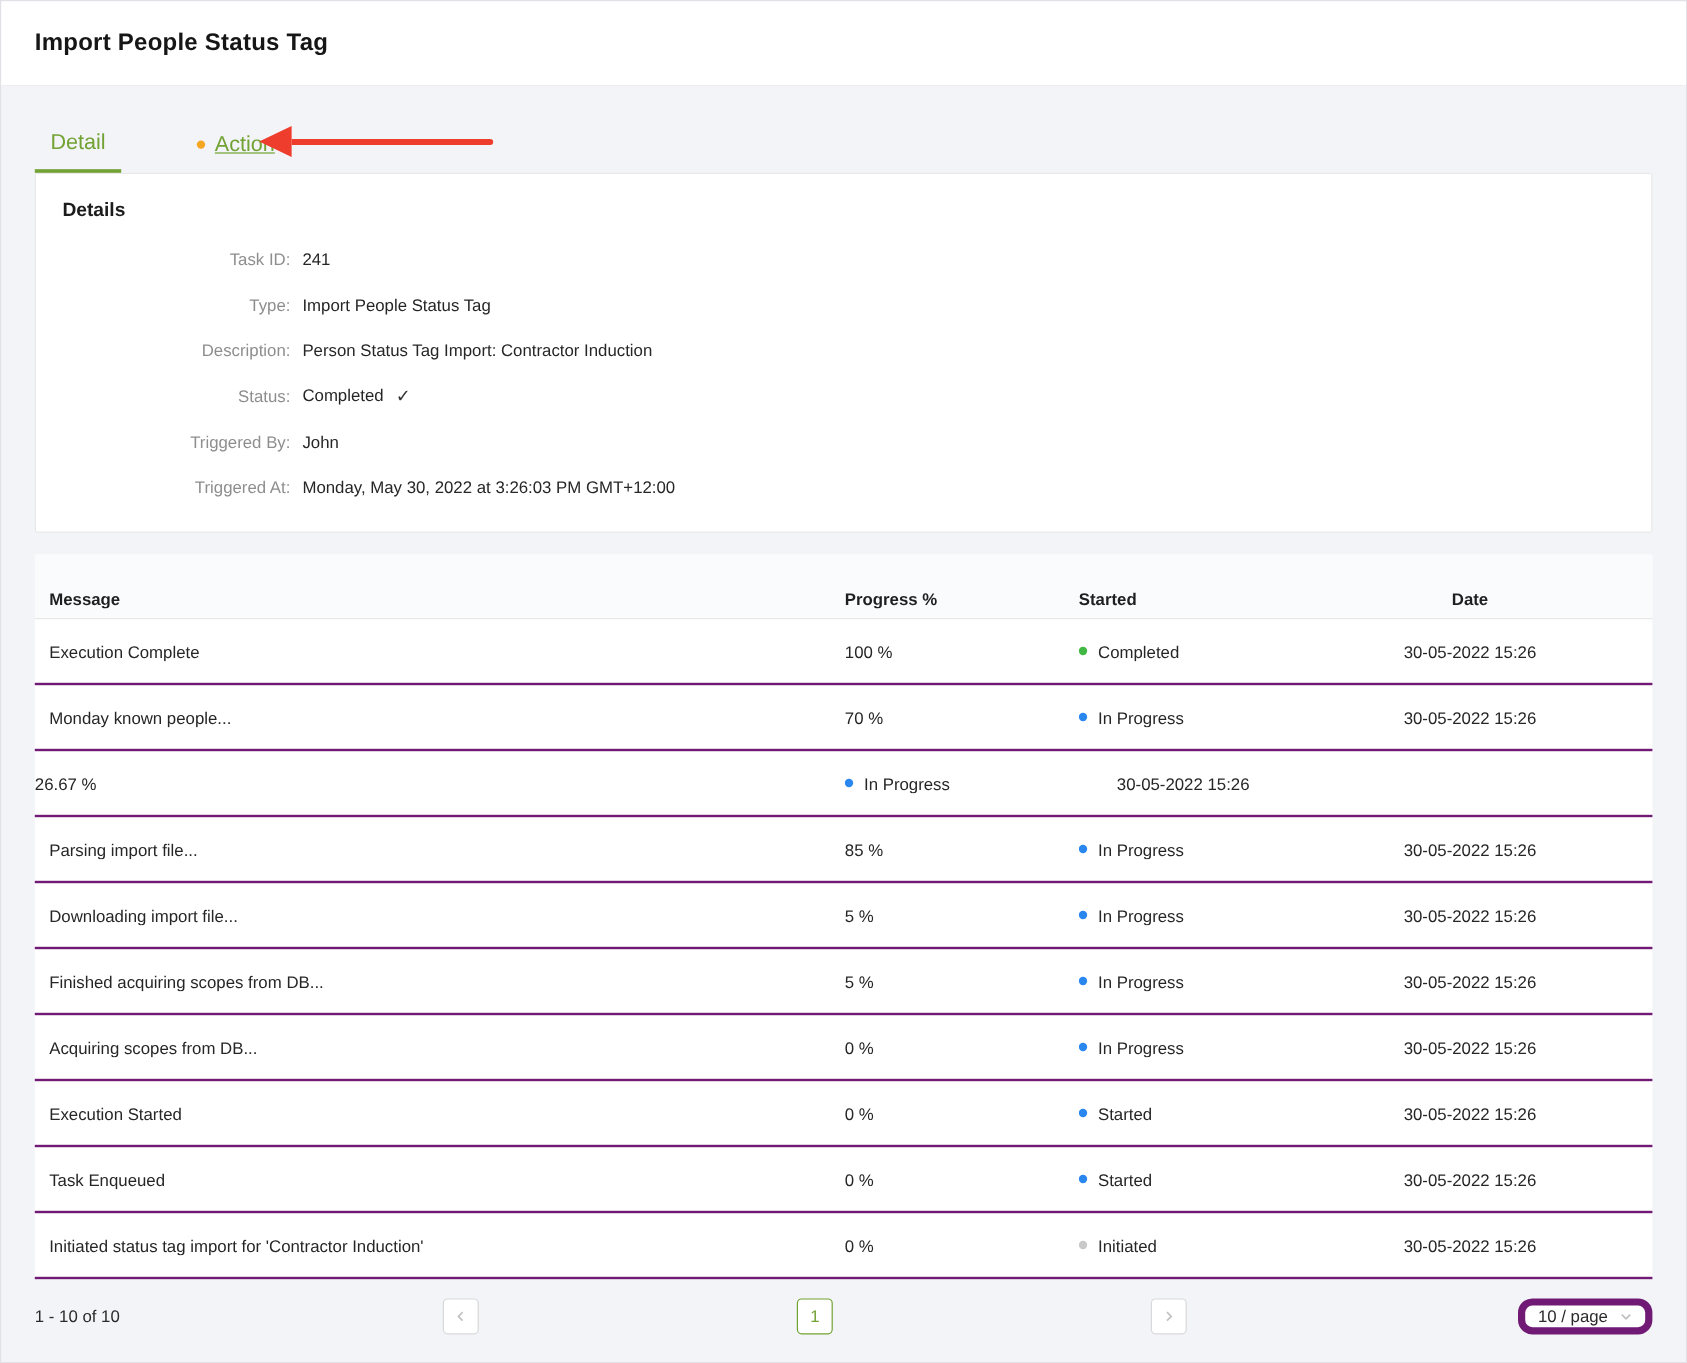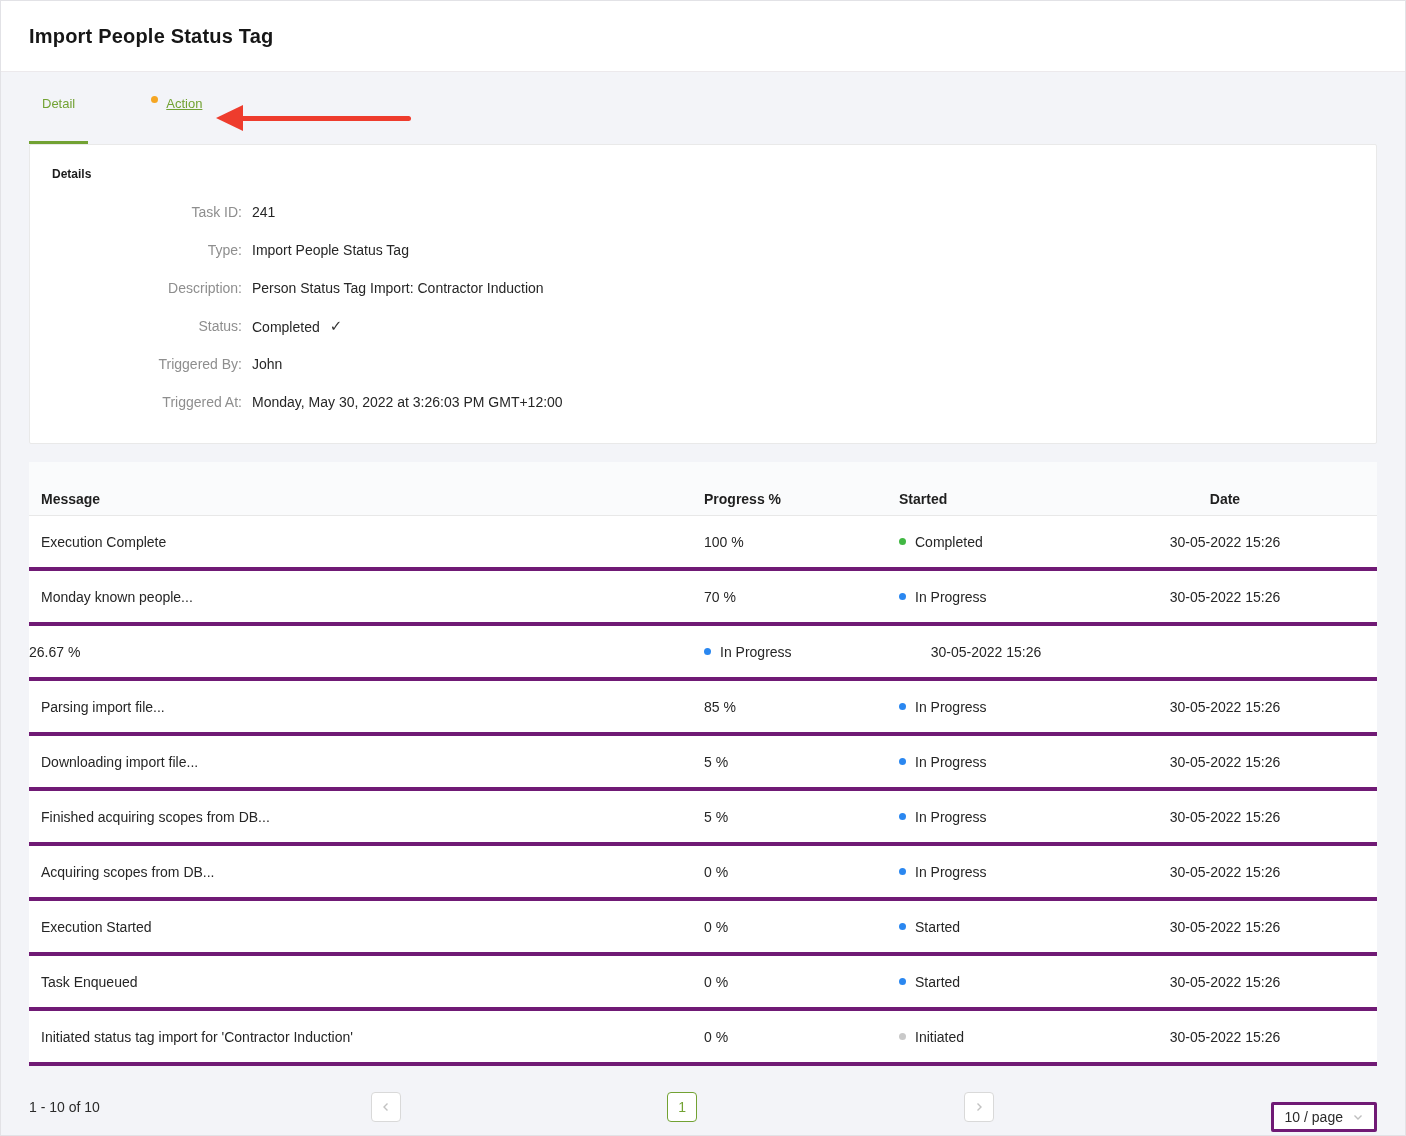--- a/index.html
+++ b/index.html
@@ -23,22 +23,22 @@
     border-bottom:1px solid #ece9ec;
     display:flex;align-items:center;padding:0 28px;
   }
   .topbar h1{font-size:20px;font-weight:700;color:#161616;letter-spacing:.2px;}
 
   .content{padding:0 28px;}
 
   
   .tabbar{position:relative;margin-top:24px;height:48px;display:flex;align-items:center;}
   .tab{
-    height:100%;display:flex;align-items:flex-start;gap:8px;
-    padding:0 13px;color:var(--green);cursor:pointer;font-size:13px;
+    height:100%;display:flex;align-items:center;gap:8px;
+    padding:0 13px;color:var(--green);cursor:pointer;font-size:18px;
   }
   .tab.active{border-bottom:3px solid var(--green);}
   .tab-dot{width:7px;height:7px;border-radius:50%;background:var(--orange);display:inline-block;}
   .tab.action{margin-left:50px;text-decoration:underline;}
 
   
   .arrow{
     position:absolute;left:187px;top:50%;transform:translateY(-58%);
     width:195px;height:26px;display:flex;align-items:center;
   }
@@ -48,32 +48,32 @@
     border-right:27px solid var(--red);
   }
   .arrow-shaft{flex:1;height:5px;background:var(--red);border-radius:0 3px 3px 0;}
 
   
   .details-card{
     margin-top:0px;background:var(--card-bg);
     border:1px solid #e9e9e9;border-radius:2px;
     padding:22px 24px 24px 22px;height:300px;
   }
-  .details-card h2{font-size:12px;font-weight:700;color:#1c1c1c;}
+  .details-card h2{font-size:16px;font-weight:700;color:#1c1c1c;}
   .fields{margin-top:12px;}
   .field-row{display:flex;align-items:center;height:38px;}
   .field-label{width:190px;text-align:right;color:var(--text-gray);flex:none;}
-  .field-value{margin-left:10px;color:var(--text-dark);display:flex;align-items:flex-end;gap:10px;}
+  .field-value{margin-left:10px;color:var(--text-dark);display:flex;align-items:flex-start;gap:10px;}
   .field-check{font-size:15px;color:#333;}
 
   
   .table-card{margin-top:18px;background:var(--card-bg);border-radius:2px;}
   .t-row{
     display:grid;grid-template-columns:675px 195px 186px 1fr;
-    align-items:center;height:55px;border-bottom:4px solid #701a75;
+    align-items:center;height:55px;border-bottom:2px solid #701a75;
   }
   .t-row.head{background:var(--header-bg);border-bottom:1px solid var(--border);height:54px;}
   .t-row.head .cell{font-weight:700;color:#1f1f1f;margin-top:21px;}
   .cell{overflow:hidden;text-overflow:ellipsis;white-space:nowrap;}
   .cell.msg{padding-left:12px;}
   .cell.date{text-align:center;padding-right:12px;}
   .cell.status{display:flex;align-items:center;gap:9px;}
   .status-dot{width:7px;height:7px;border-radius:50%;flex:none;}
 
   
@@ -81,23 +81,23 @@
     margin-top:16px;display:flex;align-items:center;justify-content:space-between;gap:9px;
     padding-bottom:6px;
   }
   .pg-total{margin-right:4px;color:#2b2b2b;}
   .pg-btn{
     width:30px;height:30px;background:#fff;border:1px solid #d9d9d9;border-radius:4px;
     display:flex;align-items:center;justify-content:center;color:#c2c2c2;cursor:pointer;
   }
   .pg-btn.current{border-color:var(--green);color:var(--green);font-size:14px;}
   .pg-size{
-    margin-left:10px;height:30px;min-width:100px;background:#fff;border:3px solid #701a75;
-    border-radius:2px;display:flex;align-items:center;justify-content:space-between;
-    gap:10px;padding:0 11px;color:#2b2b2b;cursor:pointer;margin-top:20px;
+    margin-left:10px;height:30px;min-width:100px;background:#fff;border:6px solid #701a75;
+    border-radius:12px;display:flex;align-items:center;justify-content:space-between;
+    gap:10px;padding:0 11px;color:#2b2b2b;cursor:pointer;
   }
   .pg-size .chev{color:#bfbfbf;display:flex;}
   svg{display:block;}
 </style>
 </head>
 <body>
 
 <header class="topbar">
   <h1>Import People Status Tag</h1>
 </header>

